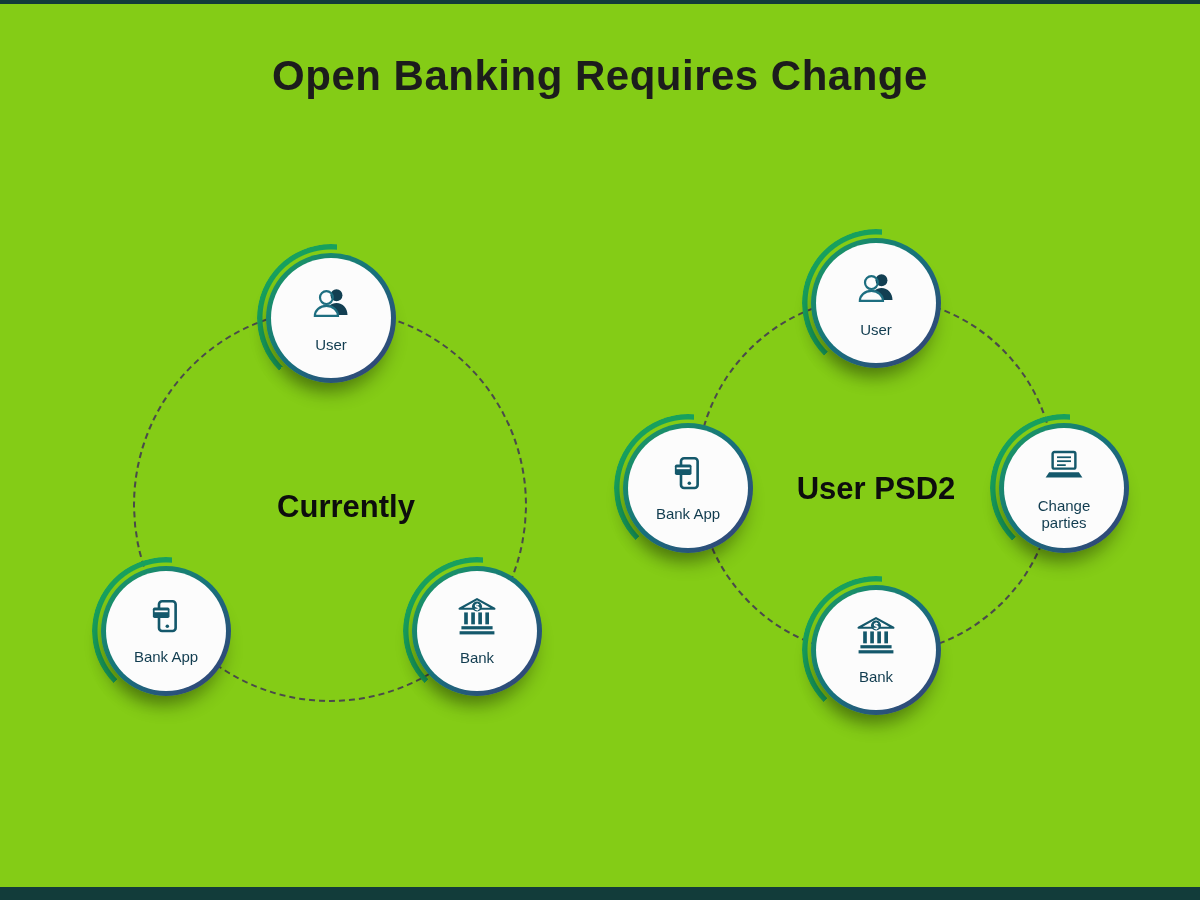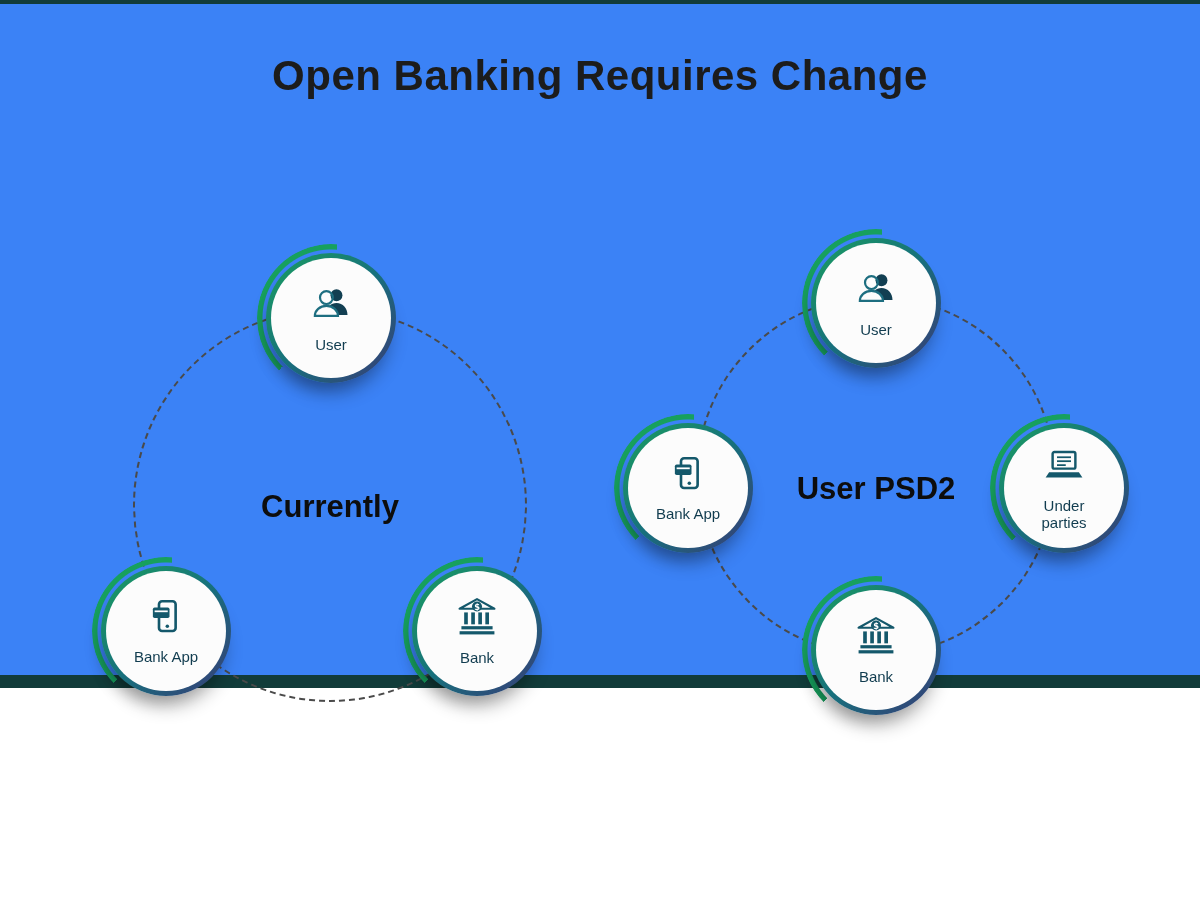--- a/index.html
+++ b/index.html
@@ -4,22 +4,22 @@
 <style>
   * { margin: 0; padding: 0; box-sizing: border-box; }
   html, body { background: #ffffff; }
   body {
     font-family: "Liberation Sans", sans-serif;
     width: 1200px; height: 900px;
     overflow: hidden;
   }
   .page {
     position: relative;
-    width: 1200px; height: 688px;
-    background: #3b82f6;
+    width: 1200px; height: 900px;
+    background: #84cc16;
   }
   .top-border {
     position: absolute; top: 0; left: 0;
     width: 100%; height: 4px;
     background: #123c3a;
   }
   .footer-bar {
     position: absolute; bottom: 0; left: 0;
     width: 100%; height: 13px;
     background: #123c3a;
@@ -43,21 +43,21 @@
   .dashed-circle.right { left: 696px; top: 296px; width: 360px; height: 360px; }
   .center-label {
     position: absolute;
     transform: translate(-50%, -50%);
     font-size: 31px;
     font-weight: 700;
     color: #0d0d0d;
     white-space: nowrap;
     z-index: 3;
   }
-  .center-label.currently { left: 330px; top: 507px; }
+  .center-label.currently { left: 346px; top: 507px; }
   .center-label.psd2      { left: 876px; top: 489px; }
 
   .node {
     position: absolute;
     width: 130px; height: 130px;
     z-index: 2;
   }
   .node .arc {
     position: absolute;
     inset: -9px;
@@ -216,21 +216,21 @@
       <div class="inner">
         <span class="icon">
           <svg width="42" height="42" viewBox="0 0 48 48">
             <rect x="11" y="8" width="26" height="19" rx="2" fill="none" stroke="#14586b" stroke-width="2.8"></rect>
             <line x1="16" y1="14" x2="32" y2="14" stroke="#14586b" stroke-width="2"></line>
             <line x1="16" y1="18.5" x2="32" y2="18.5" stroke="#14586b" stroke-width="2"></line>
             <line x1="16" y1="23" x2="26" y2="23" stroke="#14586b" stroke-width="2"></line>
             <path d="M7 31h34l4 6H3Z" fill="#14586b"></path>
           </svg>
         </span>
-        <div class="label">Under parties</div>
+        <div class="label">Change parties</div>
       </div>
     </div>
   </div>
 
   <div class="node n-r-bank">
     <div class="arc"></div>
     <div class="ring">
       <div class="inner">
         <span class="icon">
           <svg width="44" height="44" viewBox="0 0 48 48">

